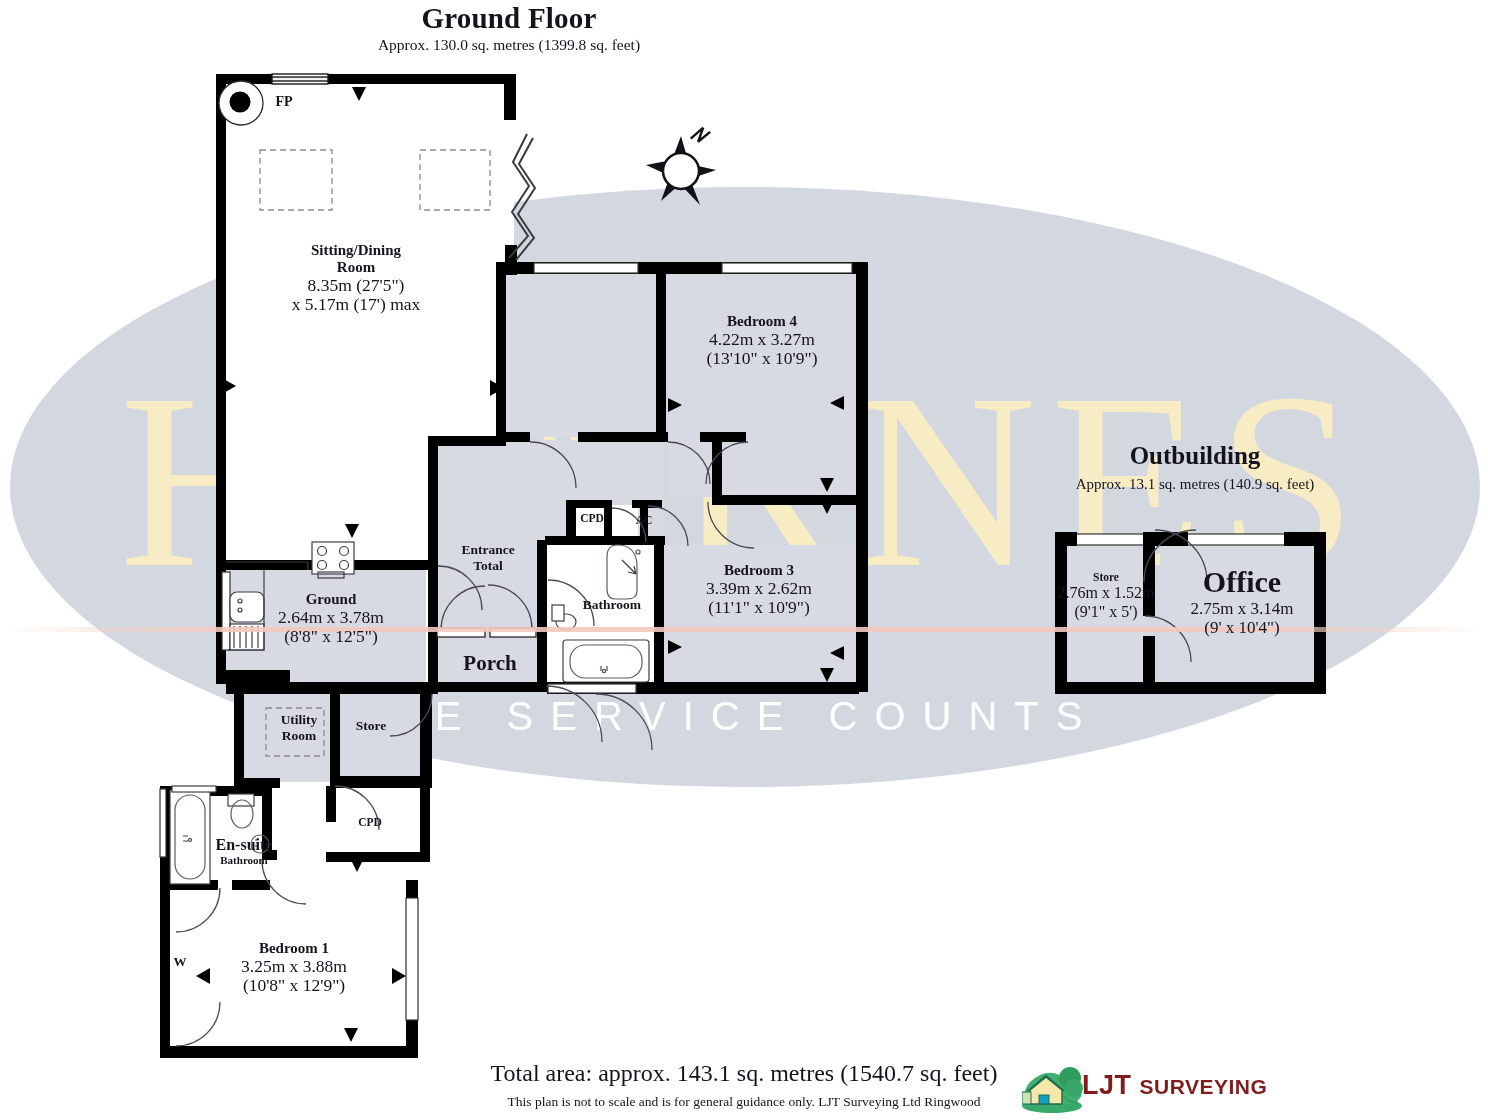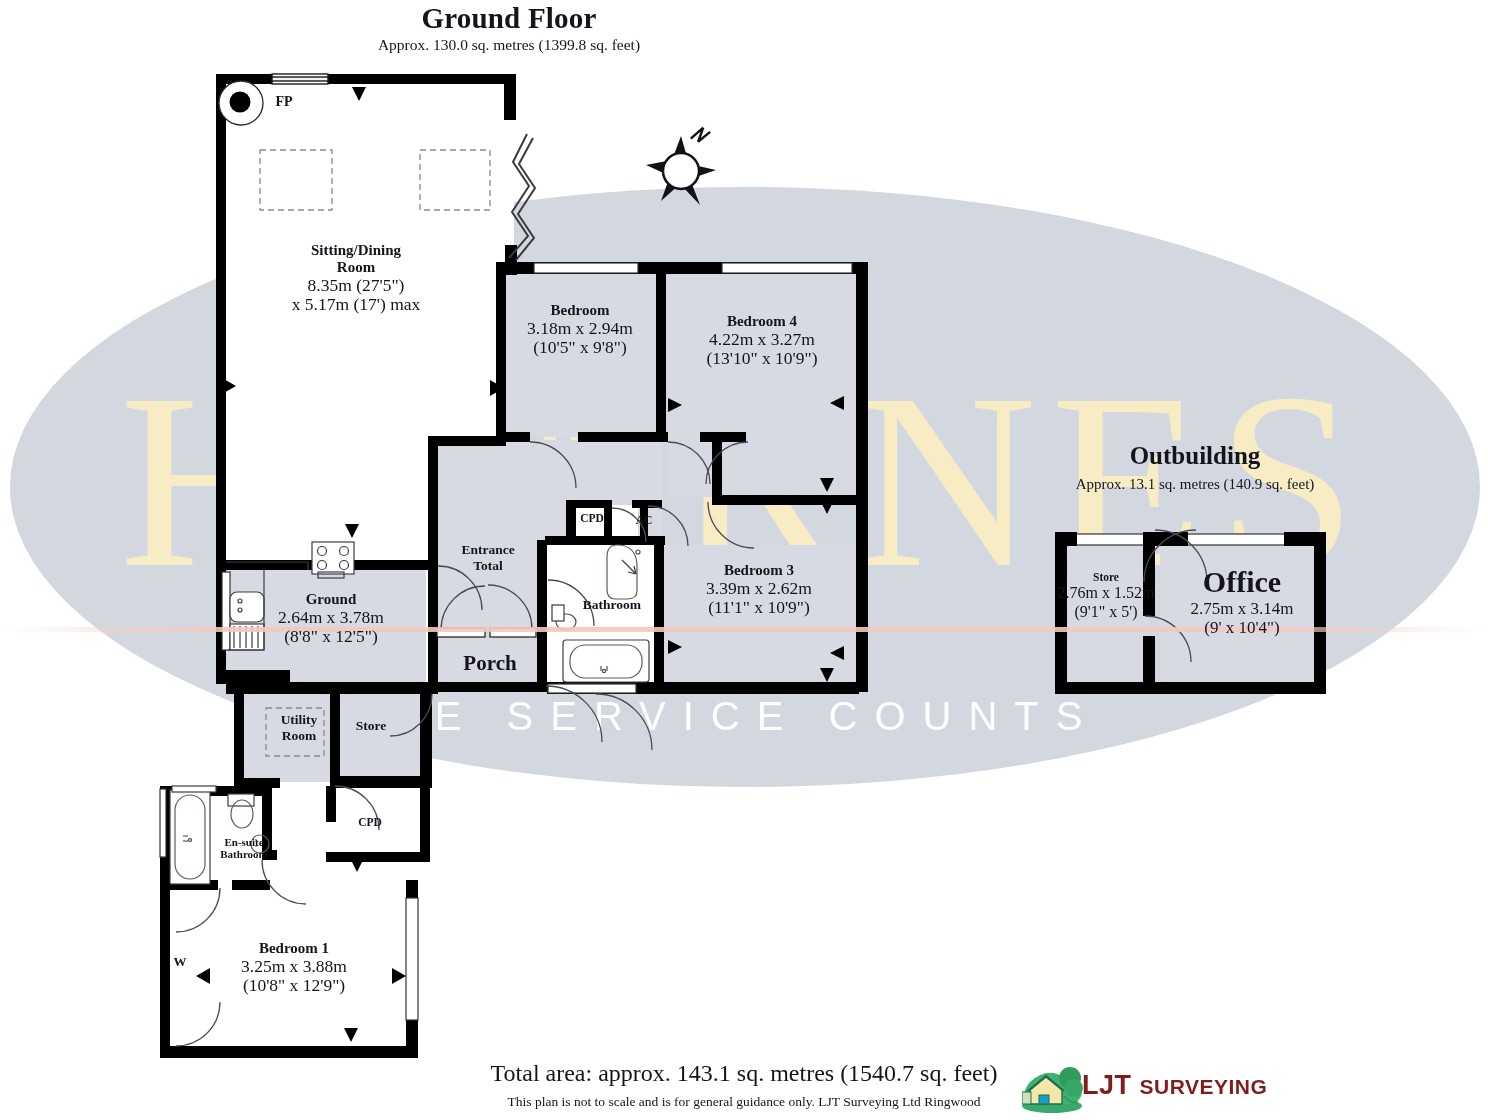--- a/index.html
+++ b/index.html
@@ -316,25 +316,20 @@
   <div id="ob-title">Outbuilding</div>
   <div id="ob-sub">Approx. 13.1 sq. metres (140.9 sq. feet)</div>
 
   <div class="roomlbl r-big" style="left:250px;top:242px;width:212px;">
     <span class="nm">Sitting/Dining</span>
     <span class="nm">Room</span>
     <span class="dm">8.35m (27'5")</span>
     <span class="dm">x 5.17m (17') max</span>
   </div>
 
-  <div class="roomlbl r-big" style="left:492px;top:302px;width:176px;">
-    <span class="nm">Bedroom</span>
-    <span class="dm">3.18m x 2.94m</span>
-    <span class="dm">(10'5" x 9'8")</span>
-  </div>
 
   <div class="roomlbl r-big" style="left:664px;top:313px;width:196px;">
     <span class="nm">Bedroom 4</span>
     <span class="dm">4.22m x 3.27m</span>
     <span class="dm">(13'10" x 10'9")</span>
   </div>
 
   <div class="roomlbl r-big" style="left:662px;top:562px;width:194px;">
     <span class="nm">Bedroom 3</span>
     <span class="dm">3.39m x 2.62m</span>
@@ -381,21 +376,21 @@
 
   <div class="roomlbl" style="left:258px;top:712px;width:82px;line-height:1.15;">
     <span class="nm r-sm">Utility</span>
     <span class="nm r-sm">Room</span>
   </div>
 
   <div class="roomlbl r-sm" style="left:340px;top:718px;width:62px;">Store</div>
   <div class="roomlbl r-xs" style="left:344px;top:816px;width:52px;">CPD</div>
 
   <div class="roomlbl" style="left:204px;top:836px;width:80px;line-height:1.1;">
-    <span class="nm" style="font-size:11px;">En-suite</span>
+    <span class="nm" style="font-size:16px;">En-suite</span>
     <span class="nm" style="font-size:11px;">Bathroom</span>
   </div>
 
   <div class="roomlbl" style="left:264px;top:94px;width:40px;font-size:14px;font-weight:bold;">FP</div>
   <div class="roomlbl" style="left:170px;top:955px;width:20px;font-size:13px;font-weight:bold;">W</div>
 
   <div id="footer-total">Total area: approx. 143.1 sq. metres (1540.7 sq. feet)</div>
   <div id="footer-note">This plan is not to scale and is for general guidance only. LJT Surveying Ltd Ringwood</div>
 
   <svg id="logo" viewBox="0 0 300 52">

